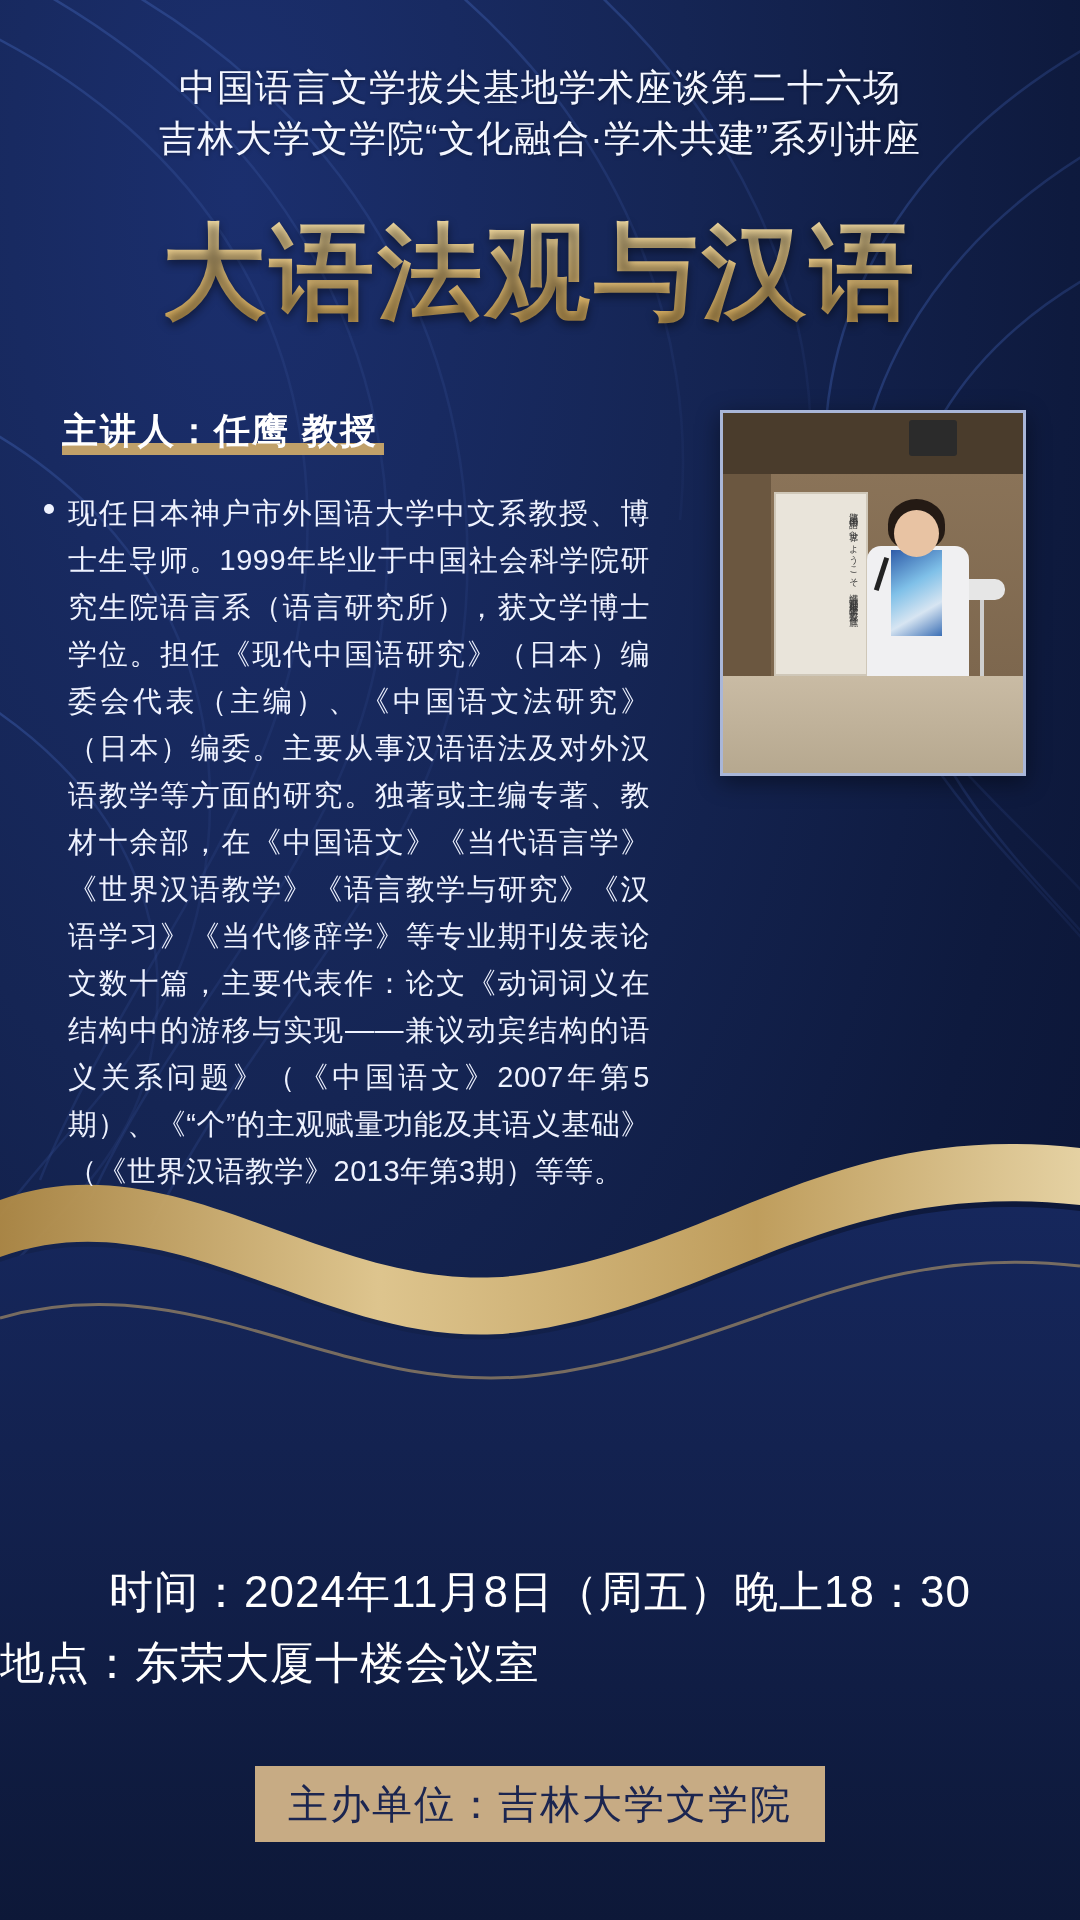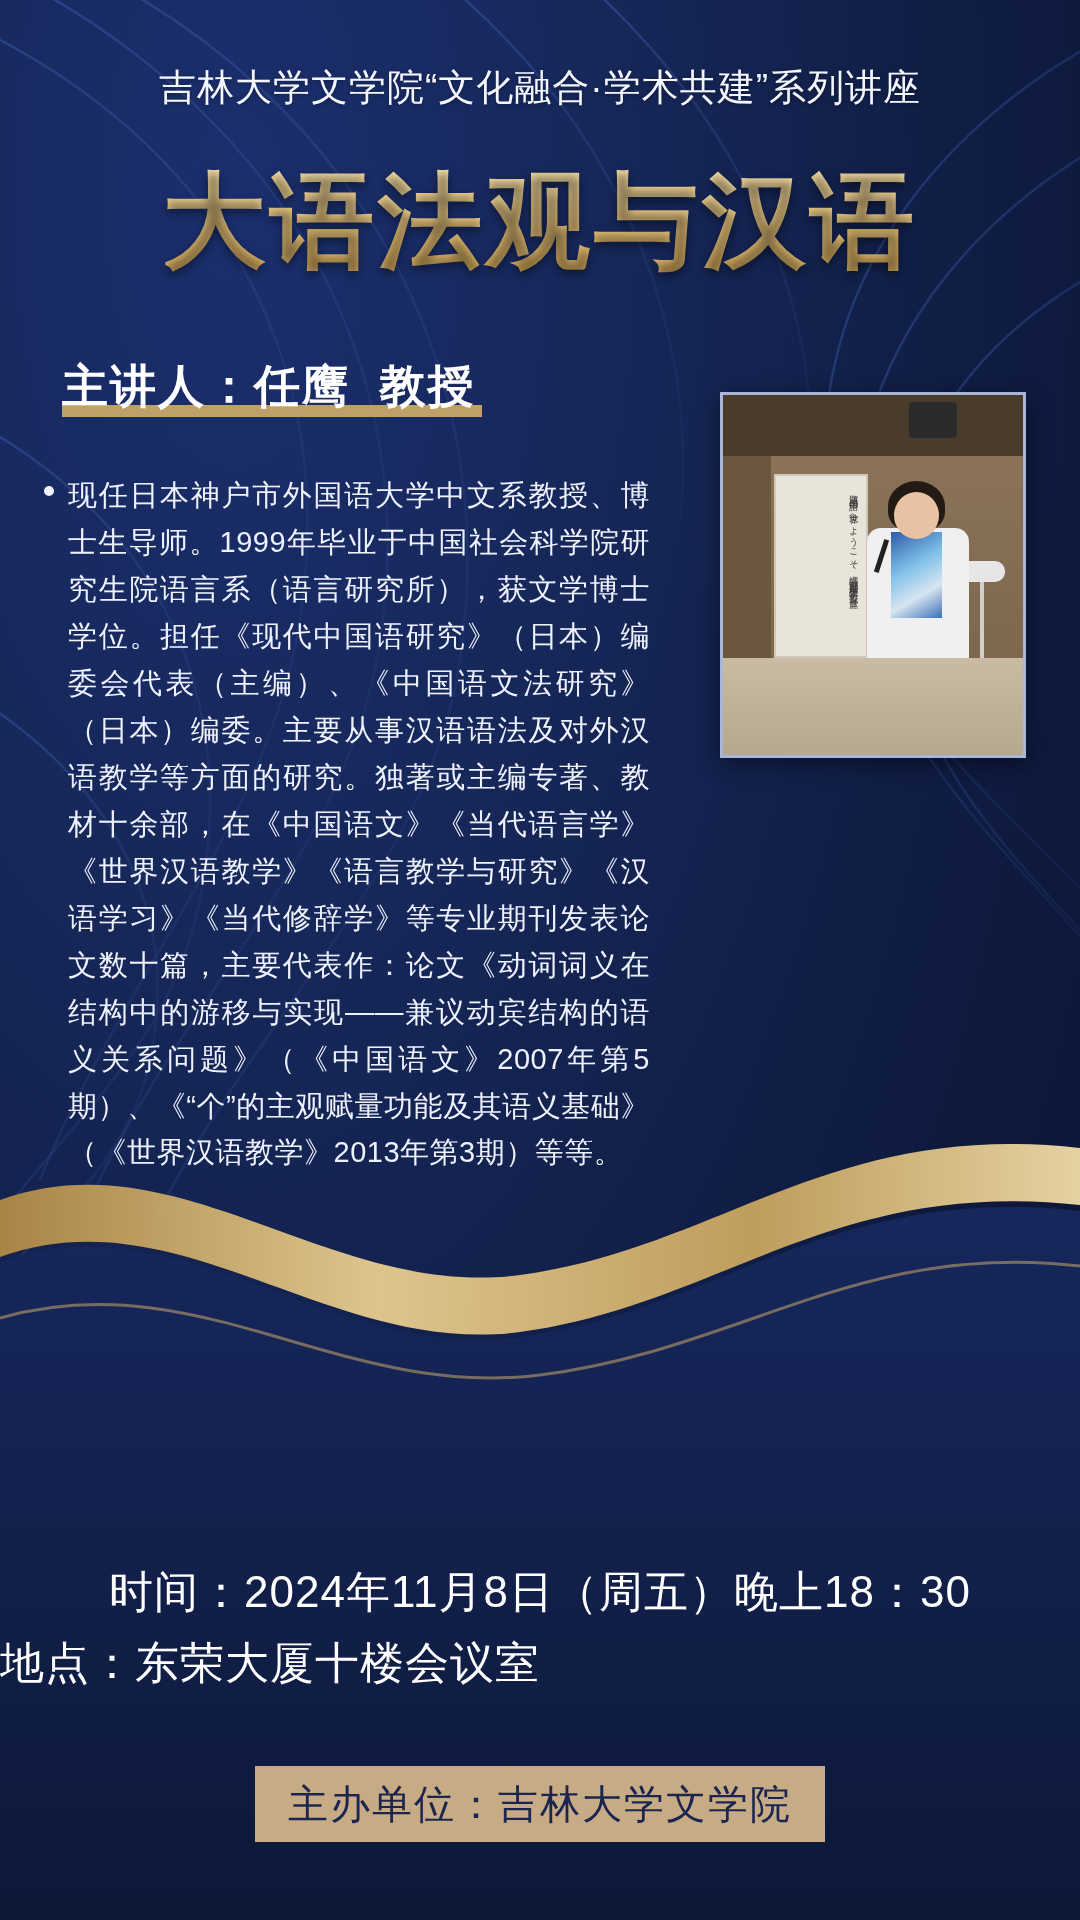--- a/index.html
+++ b/index.html
@@ -74,25 +74,24 @@
     margin-top: 70px;
     padding-left: 62px;
   }
   .speaker-name-wrap {
     display: inline-block;
     position: relative;
   }
   .speaker-name {
     position: relative;
     z-index: 2;
-    font-size: 46px;
+    font-size: 36px;
     font-weight: bold;
     color: #ffffff;
     letter-spacing: 2px;
-    font-family: Liberation Mono, monospace;
   }
   .speaker-underline {
     position: absolute;
     left: 0;
     right: -6px;
     bottom: 1px;
     height: 12px;
     background: #c9a769;
     opacity: 0.95;
     z-index: 1;
@@ -101,21 +100,21 @@
     margin-top: 22px;
     font-size: 34px;
     font-weight: bold;
     color: #ffffff;
     letter-spacing: 1px;
   }
 
   
   .mid {
     position: relative;
-    margin-top: 54px;
+    margin-top: 34px;
     padding-left: 40px;
     padding-right: 40px;
   }
   .bio {
     width: 610px;
     color: #eef2ff;
     font-size: 29px;
     line-height: 1.62;
     text-align: justify;
     letter-spacing: 0.5px;
@@ -239,20 +238,21 @@
     <path d="M0,1200 C180,1135 330,1300 520,1275 C720,1248 830,1120 1080,1148 L1080,1205 C830,1178 720,1305 520,1332 C330,1357 180,1192 0,1257 Z" fill="url(#goldWave)" opacity="0.95"></path>
 
     <path d="M0,1262 C180,1197 330,1362 520,1337 C720,1310 830,1183 1080,1211 L1080,1925 L0,1925 Z" fill="url(#panelGrad)"></path>
 
     <path d="M0,1318 C200,1262 340,1400 540,1375 C740,1350 860,1240 1080,1266" stroke="#c9a769" stroke-width="3" fill="none" opacity="0.55"></path>
   </svg>
 
   <div class="content">
 
     <div class="header">
+      <div class="line">中国语言文学拔尖基地学术座谈第二十六场</div>
       <div class="line">吉林大学文学院“文化融合·学术共建”系列讲座</div>
     </div>
 
     <div class="title-block">
       <div class="title-line">大语法观与汉语</div>
     </div>
 
     <div class="speaker-block">
       <div class="speaker-name-wrap">
         <div class="speaker-underline"></div>

